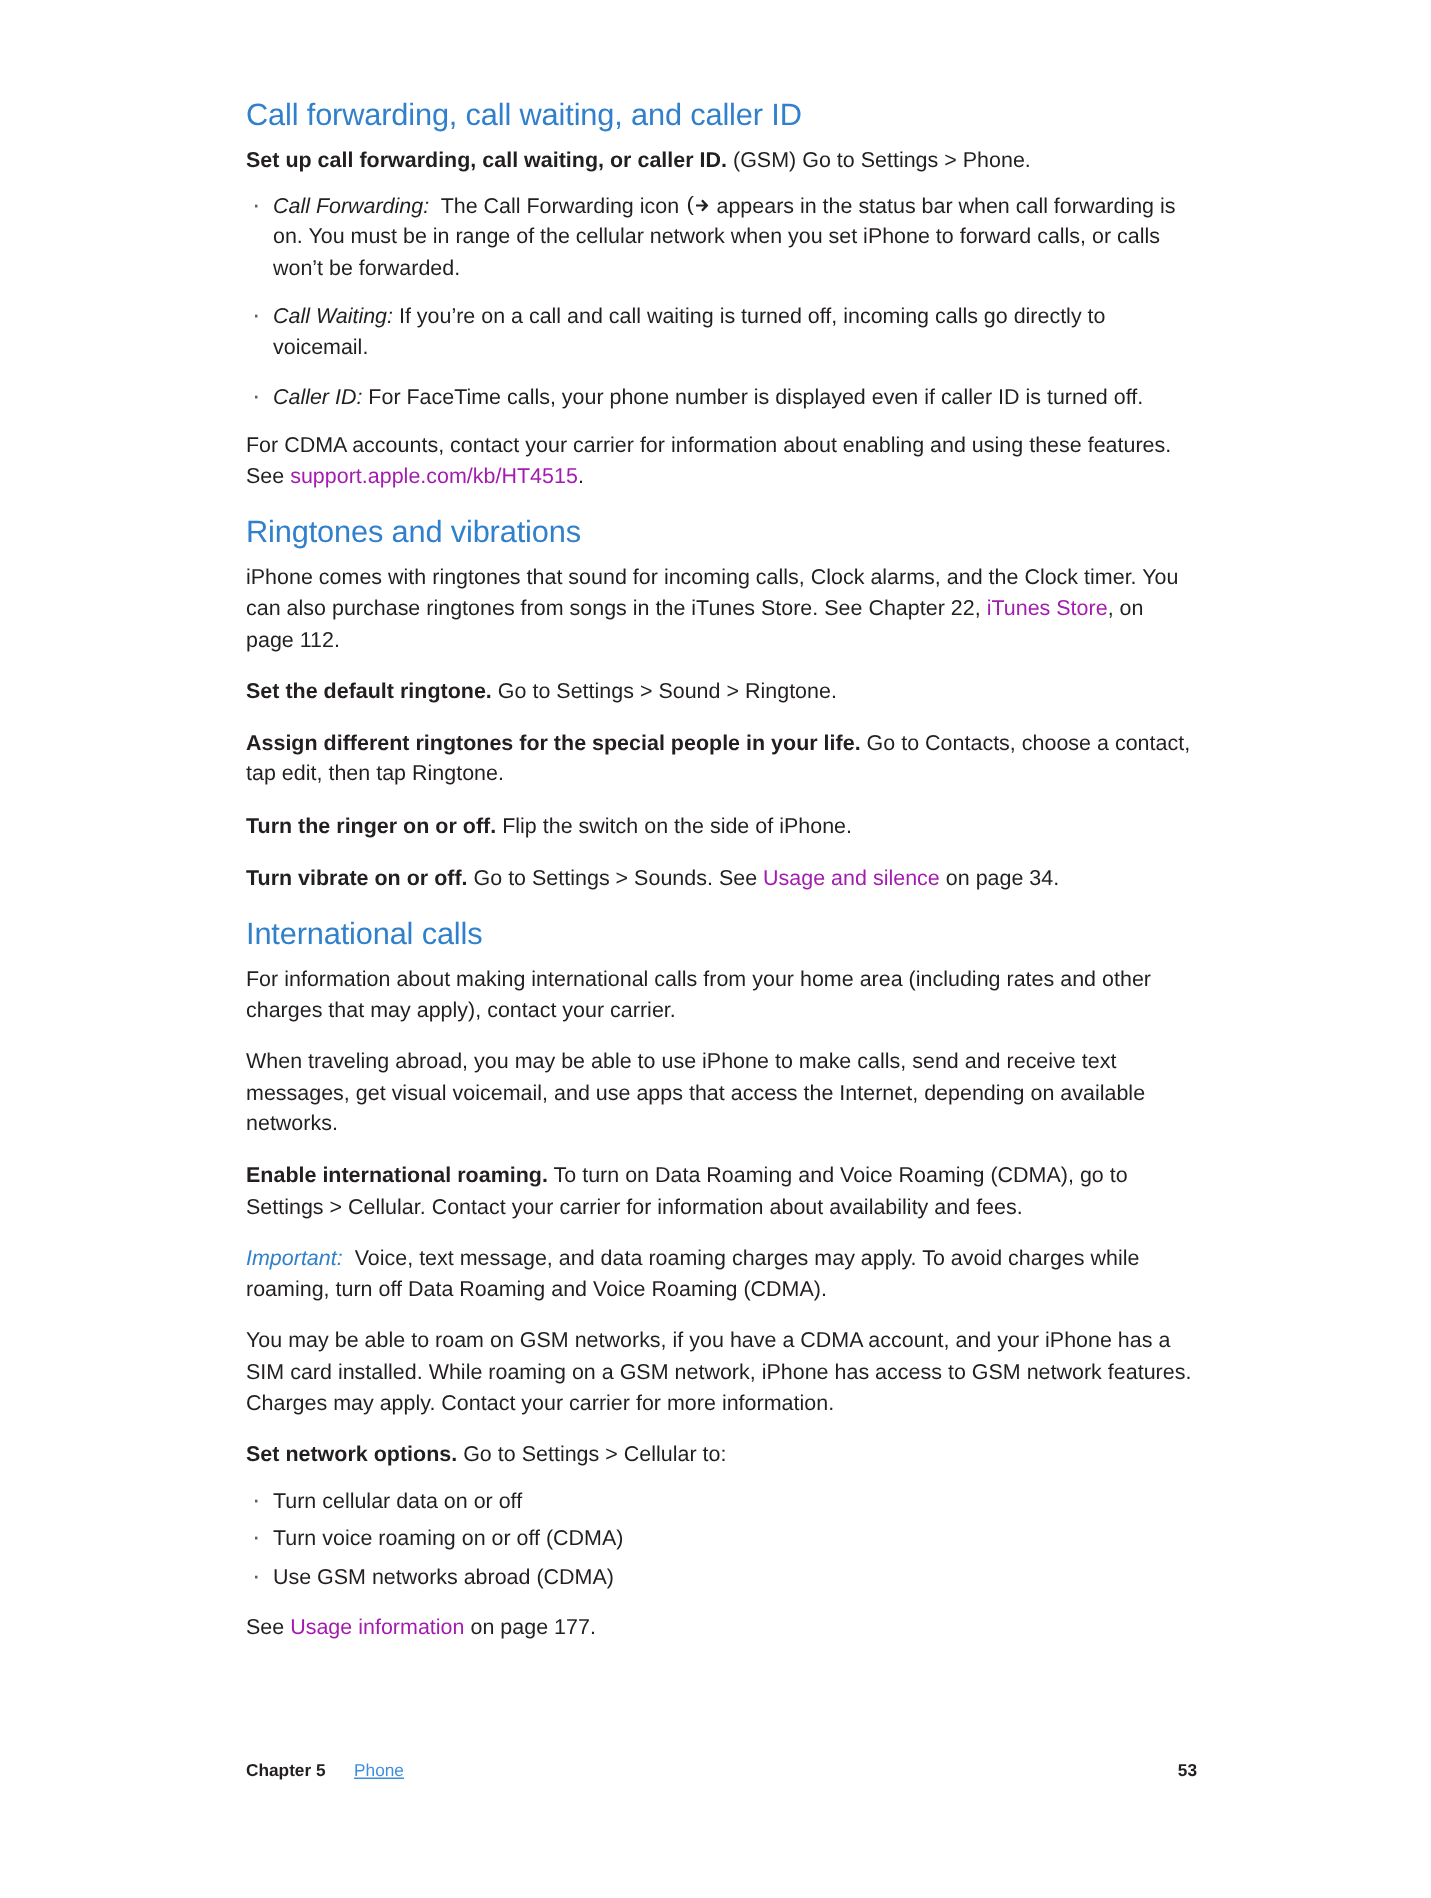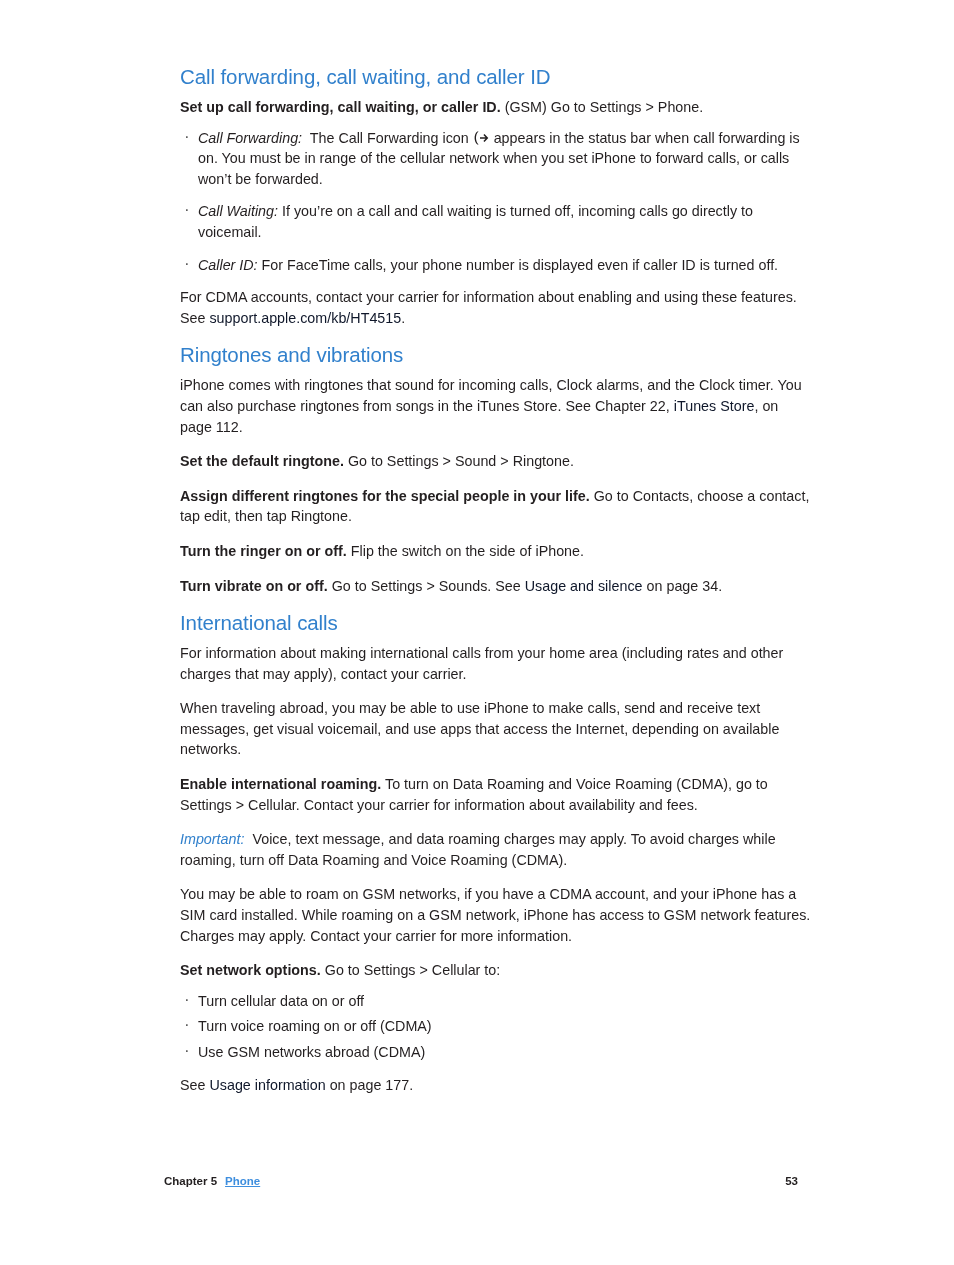--- a/index.html
+++ b/index.html
@@ -19,21 +19,21 @@
     position: relative;
     width: 954px;
     height: 1265px;
     box-sizing: border-box;
     padding: 0;
     overflow: hidden;
   }
 
   .content {
     position: absolute;
-    left: 180px;
+    left: 164px;
     top: 64px;
     width: 634px;
   }
 
   h2.section-heading {
     color: #3180cc;
     font-weight: normal;
     font-size: 20.5px;
     line-height: 26px;
     margin: 0 0 7px 0;
@@ -54,21 +54,21 @@
 
   .runin {
     font-weight: bold;
   }
 
   .ital {
     font-style: italic;
   }
 
   a.link, .link {
-    color: #0f172a;
+    color: #a21caf;
     text-decoration: none;
   }
 
   .important {
     color: #3180cc;
     font-style: italic;
   }
 
   ul.bullets {
     list-style: none;
@@ -111,22 +111,22 @@
     font-size: 11.5px;
     line-height: 16px;
   }
   .footer-left {
     float: left;
     font-weight: bold;
     color: #231f20;
   }
   .footer-left .chaplink {
     color: #3e8ede;
-    font-weight: bold;
-    margin-left: 8px;
+    font-weight: normal;
+    margin-left: 19px;
   }
   .footer-right {
     float: right;
     font-weight: bold;
     color: #231f20;
   }
   .clear { clear: both; }
 </style>
 </head>
 <body>

